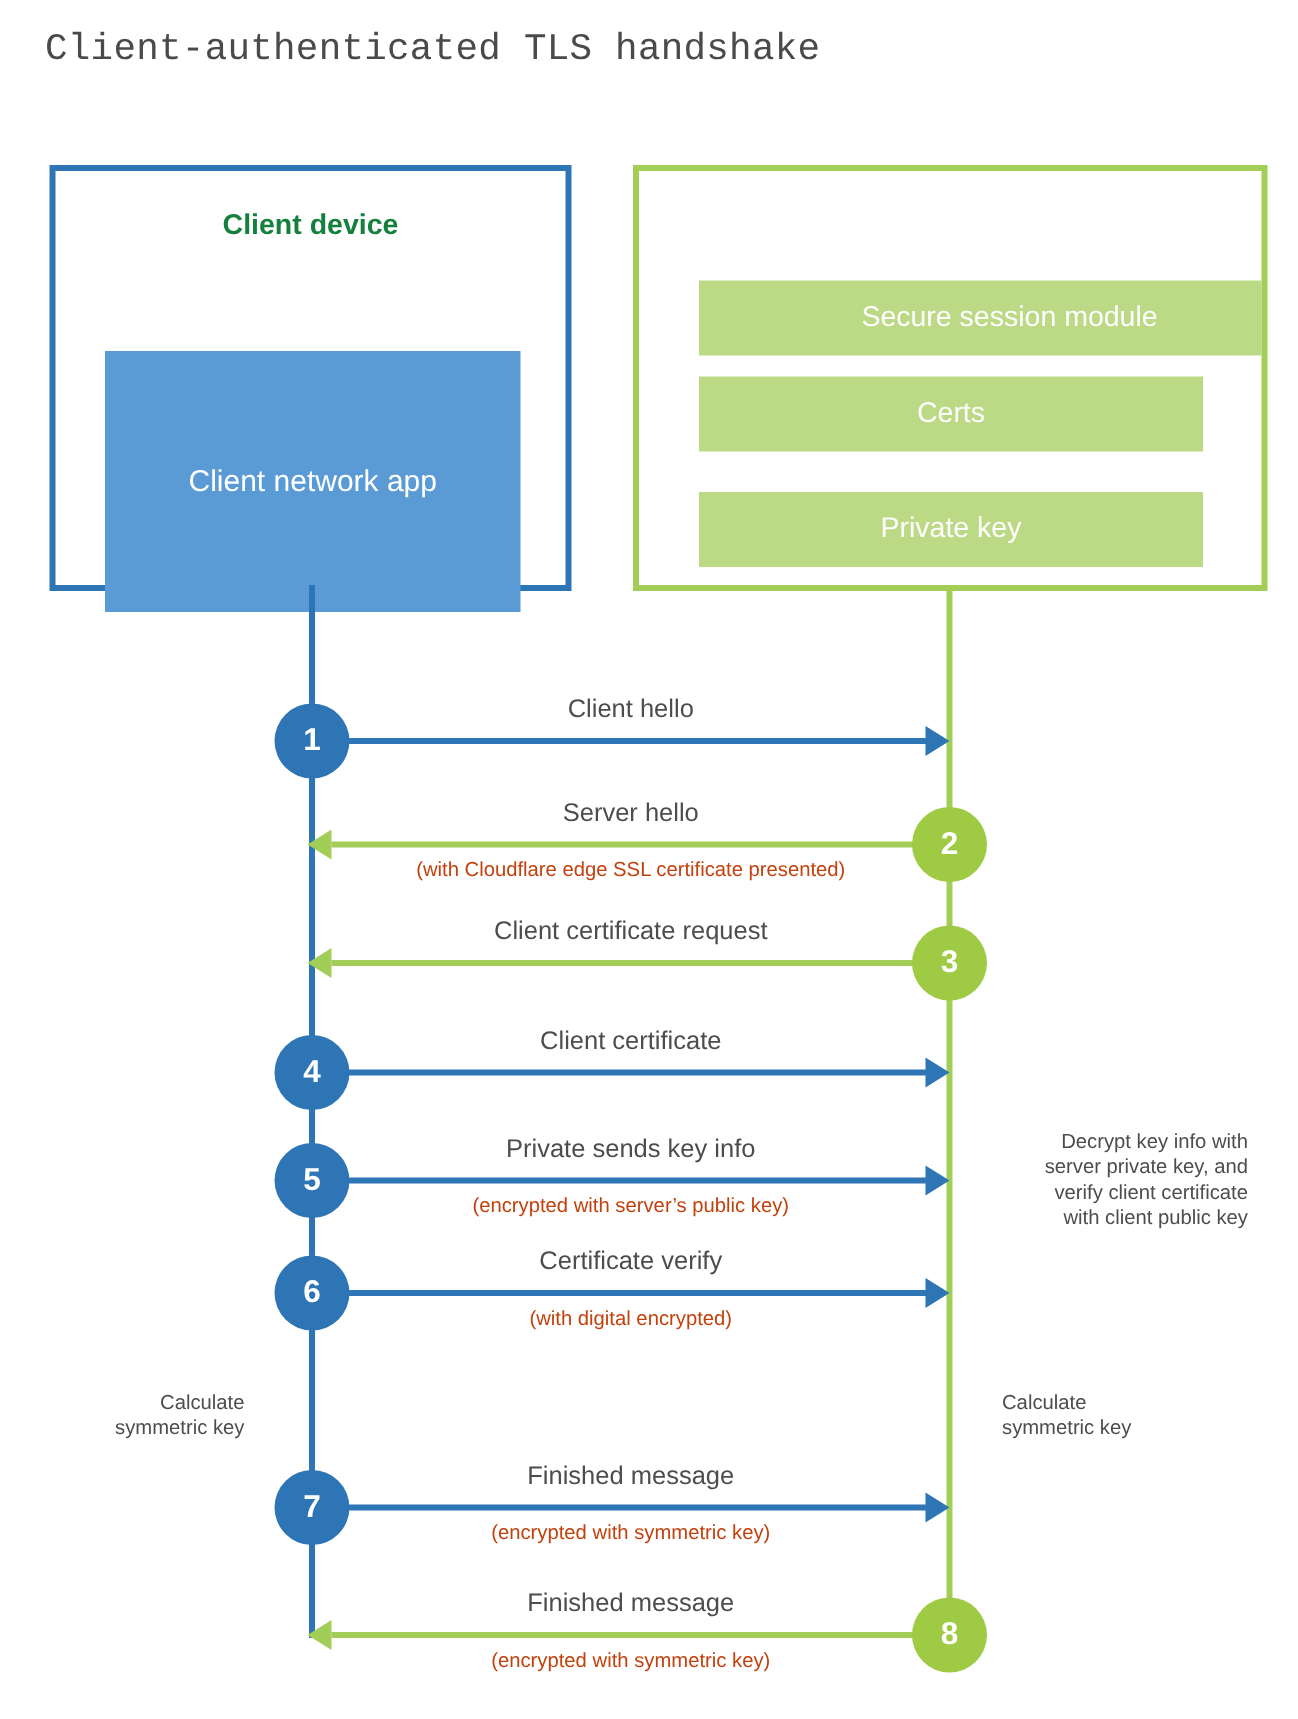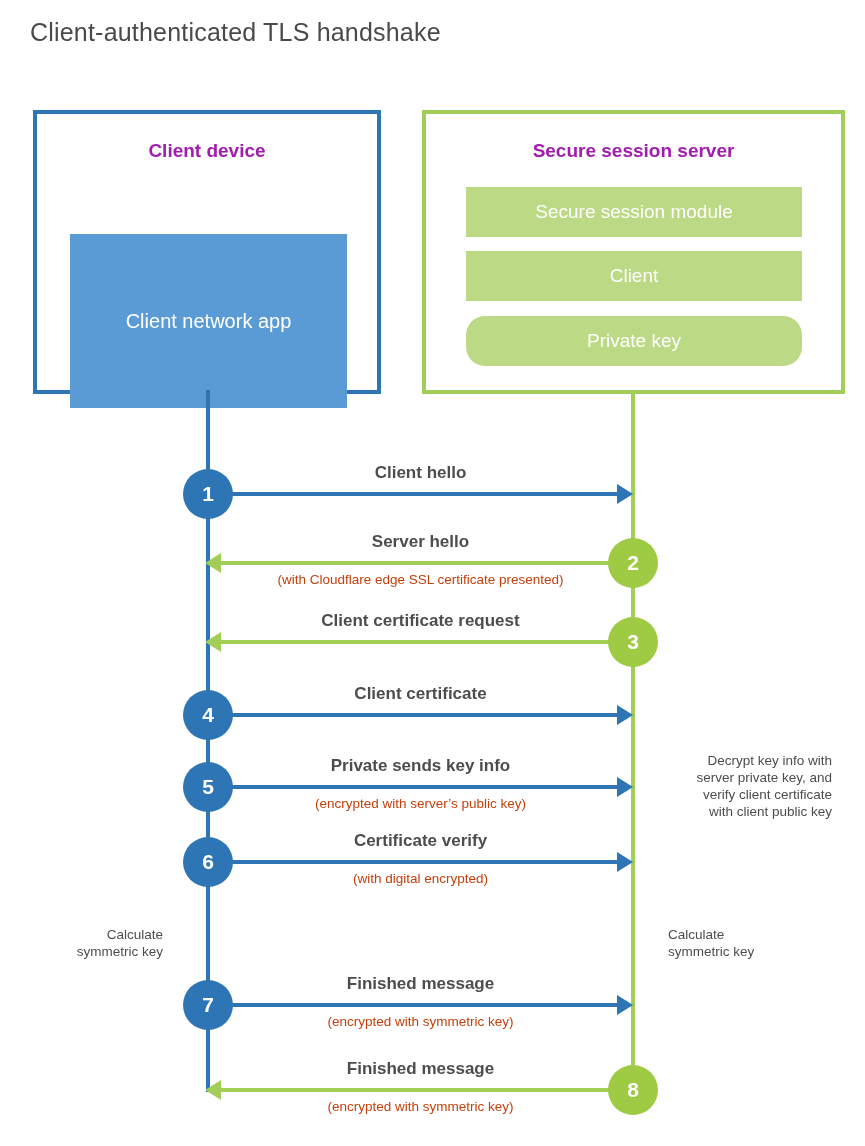--- a/index.html
+++ b/index.html
@@ -3,48 +3,48 @@
 <meta charset="utf-8">
 <style>
   html,body { margin:0; padding:0; background:#ffffff; }
   .canvas {
     position:relative; width:865px; height:1146px;
     background:#ffffff; overflow:hidden;
     font-family:"Liberation Sans", sans-serif;
   }
   .page-title {
     position:absolute; left:30px; top:18px;
-    font-size:25px; font-weight:300; color:#4a4a4a; letter-spacing:0.2px;
+    font-size:25px; font-weight:300; color:#4a4a4a; letter-spacing:0.2px;font-family:Liberation Mono, monospace;
   }
 
   
   .client-box {
     position:absolute; left:33px; top:110px; width:340px; height:276px;
     border:4px solid #2e75b6; background:#ffffff;
   }
   .server-box {
     position:absolute; left:422px; top:110px; width:415px; height:276px;
     border:4px solid #a2ce58; background:#ffffff;
   }
   .box-title {
     position:absolute; left:0; top:26px; width:100%;
-    text-align:center; font-size:19px; font-weight:bold; color:#a21caf;
+    text-align:center; font-size:19px; font-weight:bold; color:#15803d;
   }
   .app-box {
     position:absolute; left:33px; top:73px; width:277px; height:174px;
     background:#5b9bd5; color:#ffffff; font-size:20px; line-height:28px;
     display:flex; align-items:center; justify-content:center; text-align:center;margin-top:47px;
   }
   .app-box .inner { width:170px; }
   .bar {
     position:absolute; left:40px; width:336px; height:50px;
     background:#bcd985; color:#ffffff; font-size:19px;
     display:flex; align-items:center; justify-content:center; text-align:center;
   }
-  .bar1 { top:73px; } .bar2 { top:137px; } .bar3 { top:202px;border-radius:19px; }
+  .bar1 { top:73px;padding-left:39px; } .bar2 { top:137px; } .bar3 { top:214px; }
 
   
   .vline { position:absolute; width:4px; top:390px; height:702px; }
   .vline-blue  { left:206px; background:#2e75b6; }
   .vline-green { left:631px; background:#a2ce58; }
 
   
   .row { position:absolute; left:0; width:865px; height:0; }
   .r1 { top:494px; } .r2 { top:563px; } .r3 { top:642px; } .r4 { top:715px; }
   .r5 { top:787px; } .r6 { top:862px; } .r7 { top:1005px; } .r8 { top:1090px; }
@@ -60,21 +60,21 @@
   .circle {
     position:absolute; top:-25px; width:50px; height:50px; border-radius:50%;
     color:#ffffff; font-size:21px; font-weight:bold;
     display:flex; align-items:center; justify-content:center;
   }
   .row.right .circle { left:183px; background:#2e75b6; }
   .row.left  .circle { left:608px; background:#9ecb43; }
 
   .label {
     position:absolute; left:208px; width:425px; top:-31px;
-    text-align:center; font-size:17px; color:#4d4d4d;font-weight:bold;
+    text-align:center; font-size:17px; color:#4d4d4d;
   }
   .sublabel {
     position:absolute; left:178px; width:485px; top:9px;
     text-align:center; font-size:13.5px; color:#c2410c;
   }
 
   
   .note { position:absolute; font-size:13.5px; line-height:17px;
           color:#4d4d4d; white-space:pre-line; }
   .decrypt-note { left:657px; top:752px; width:175px; text-align:right; }
@@ -89,23 +89,22 @@
   <div class="page-title">Client-authenticated TLS handshake</div>
 
   <div class="client-box">
     <div class="box-title">Client device</div>
     <div class="app-box">
       <div class="inner">Client network app</div>
     </div>
   </div>
 
   <div class="server-box">
-    <div class="box-title">Secure session server</div>
     <div class="bar bar1">Secure session module</div>
-    <div class="bar bar2">Client</div>
+    <div class="bar bar2">Certs</div>
     <div class="bar bar3">Private key</div>
   </div>
 
   <div class="vline vline-blue"></div>
   <div class="vline vline-green"></div>
 
   <div class="row right r1">
     <div class="shaft"></div>
     <div class="head"></div>
     <div class="label">Client hello</div>

